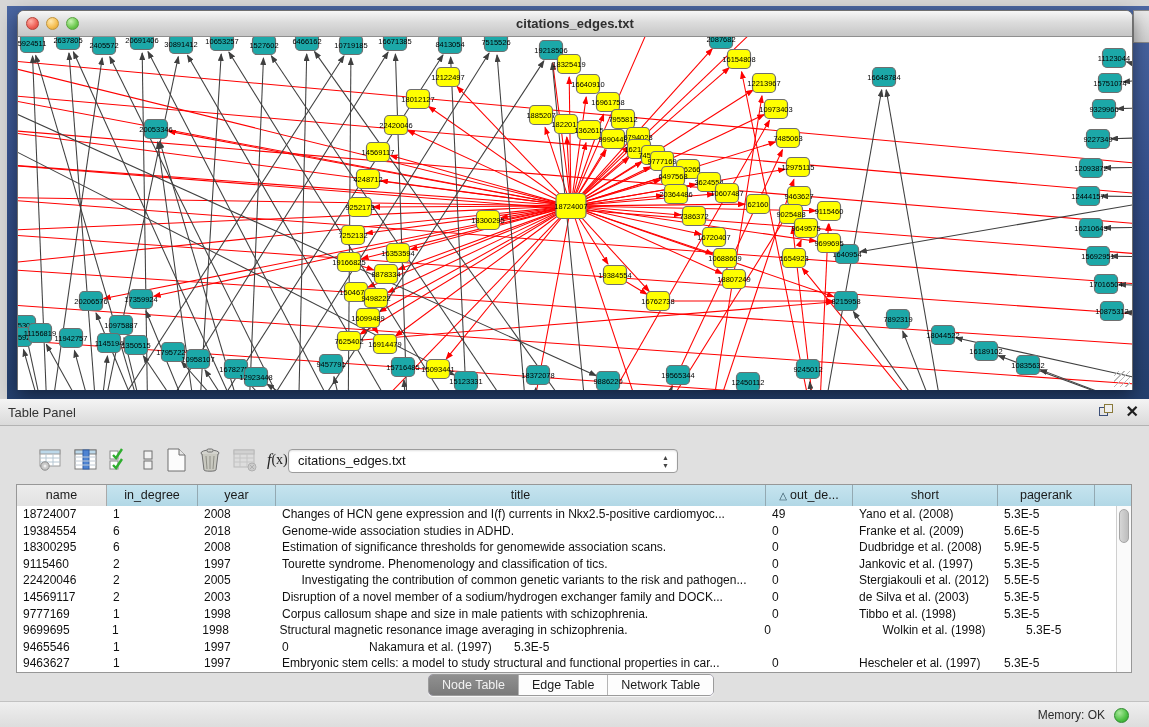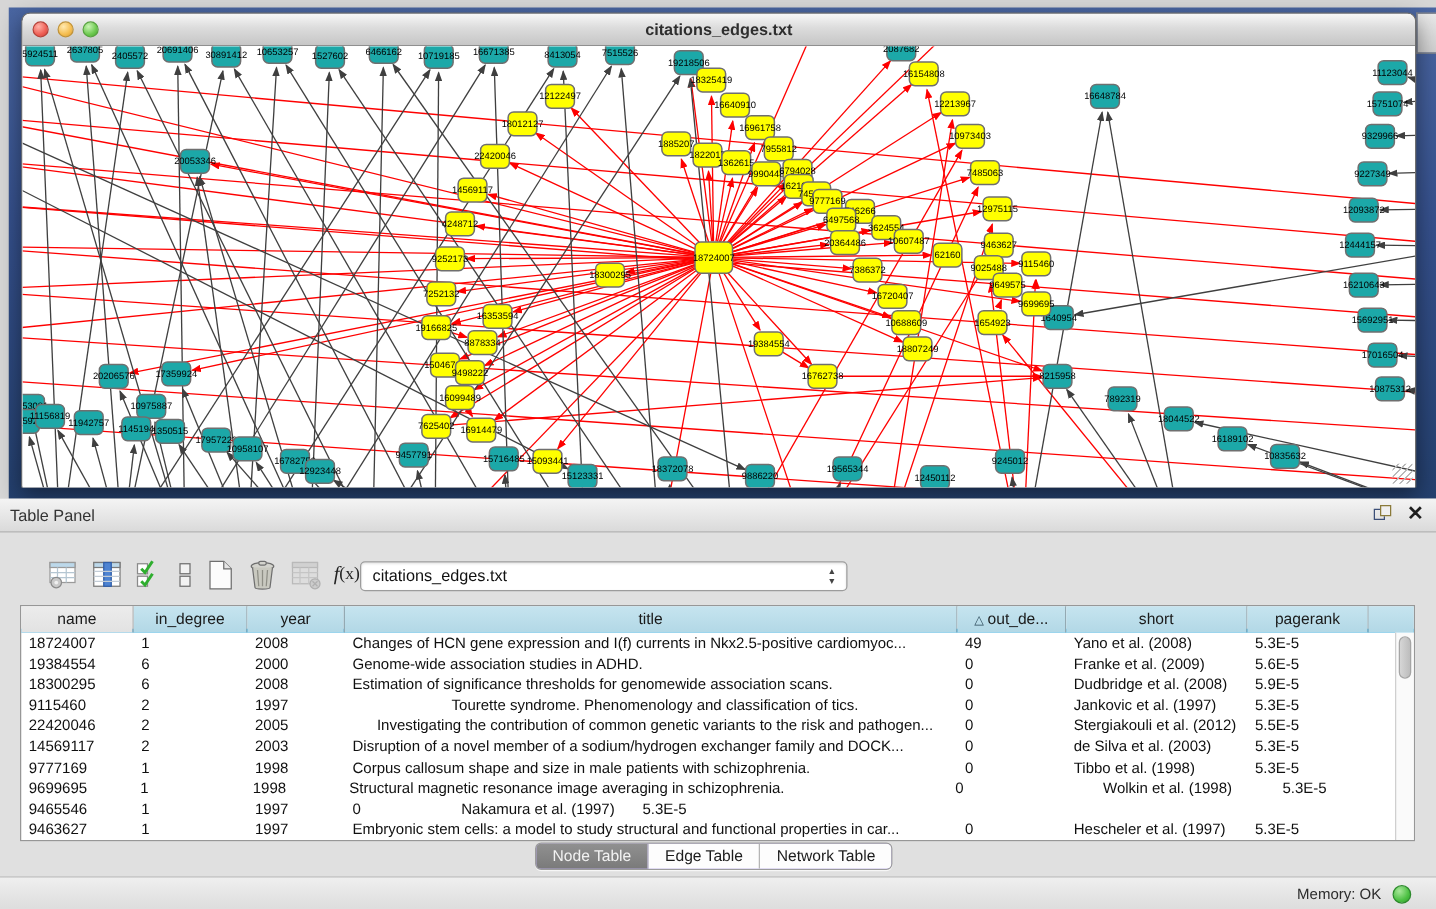--- a/index.html
+++ b/index.html
@@ -804,40 +804,40 @@
           <div class="td" style="width: 91px;">1</div>
           <div class="td" style="width: 78px;">2008</div>
           <div class="td" style="width: 490px;">Changes of HCN gene expression and I(f) currents in Nkx2.5-positive cardiomyoc...</div>
           <div class="td" style="width: 87px;">49</div>
           <div class="td" style="width: 145px;">Yano et al. (2008)</div>
           <div class="td" style="width: 97px;">5.3E-5</div>
         </div>
         <div class="tr">
           <div class="td" style="width: 90px;">19384554</div>
           <div class="td" style="width: 91px;">6</div>
-          <div class="td" style="width: 78px;">2000</div>
+          <div class="td" style="width: 78px;">2018</div>
           <div class="td" style="width: 490px;">Genome-wide association studies in ADHD.</div>
           <div class="td" style="width: 87px;">0</div>
           <div class="td" style="width: 145px;">Franke et al. (2009)</div>
           <div class="td" style="width: 97px;">5.6E-5</div>
         </div>
         <div class="tr">
           <div class="td" style="width: 90px;">18300295</div>
           <div class="td" style="width: 91px;">6</div>
           <div class="td" style="width: 78px;">2008</div>
           <div class="td" style="width: 490px;">Estimation of significance thresholds for genomewide association scans.</div>
           <div class="td" style="width: 87px;">0</div>
           <div class="td" style="width: 145px;">Dudbridge et al. (2008)</div>
           <div class="td" style="width: 97px;">5.9E-5</div>
         </div>
         <div class="tr">
           <div class="td" style="width: 90px;">9115460</div>
           <div class="td" style="width: 91px;">2</div>
           <div class="td" style="width: 78px;">1997</div>
-          <div class="td" style="width: 490px; text-align: center;">Tourette syndrome. Phenomenology and classification of tics.</div>
+          <div class="td" style="width: 490px;">Tourette syndrome. Phenomenology and classification of tics.</div>
           <div class="td" style="width: 87px;">0</div>
           <div class="td" style="width: 145px;">Jankovic et al. (1997)</div>
           <div class="td" style="width: 97px;">5.3E-5</div>
         </div>
         <div class="tr">
           <div class="td" style="width: 90px;">22420046</div>
           <div class="td" style="width: 91px;">2</div>
           <div class="td" style="width: 78px;">2005</div>
           <div class="td" style="width: 490px; text-align: center;">Investigating the contribution of common genetic variants to the risk and pathogen...</div>
           <div class="td" style="width: 87px;">0</div>

